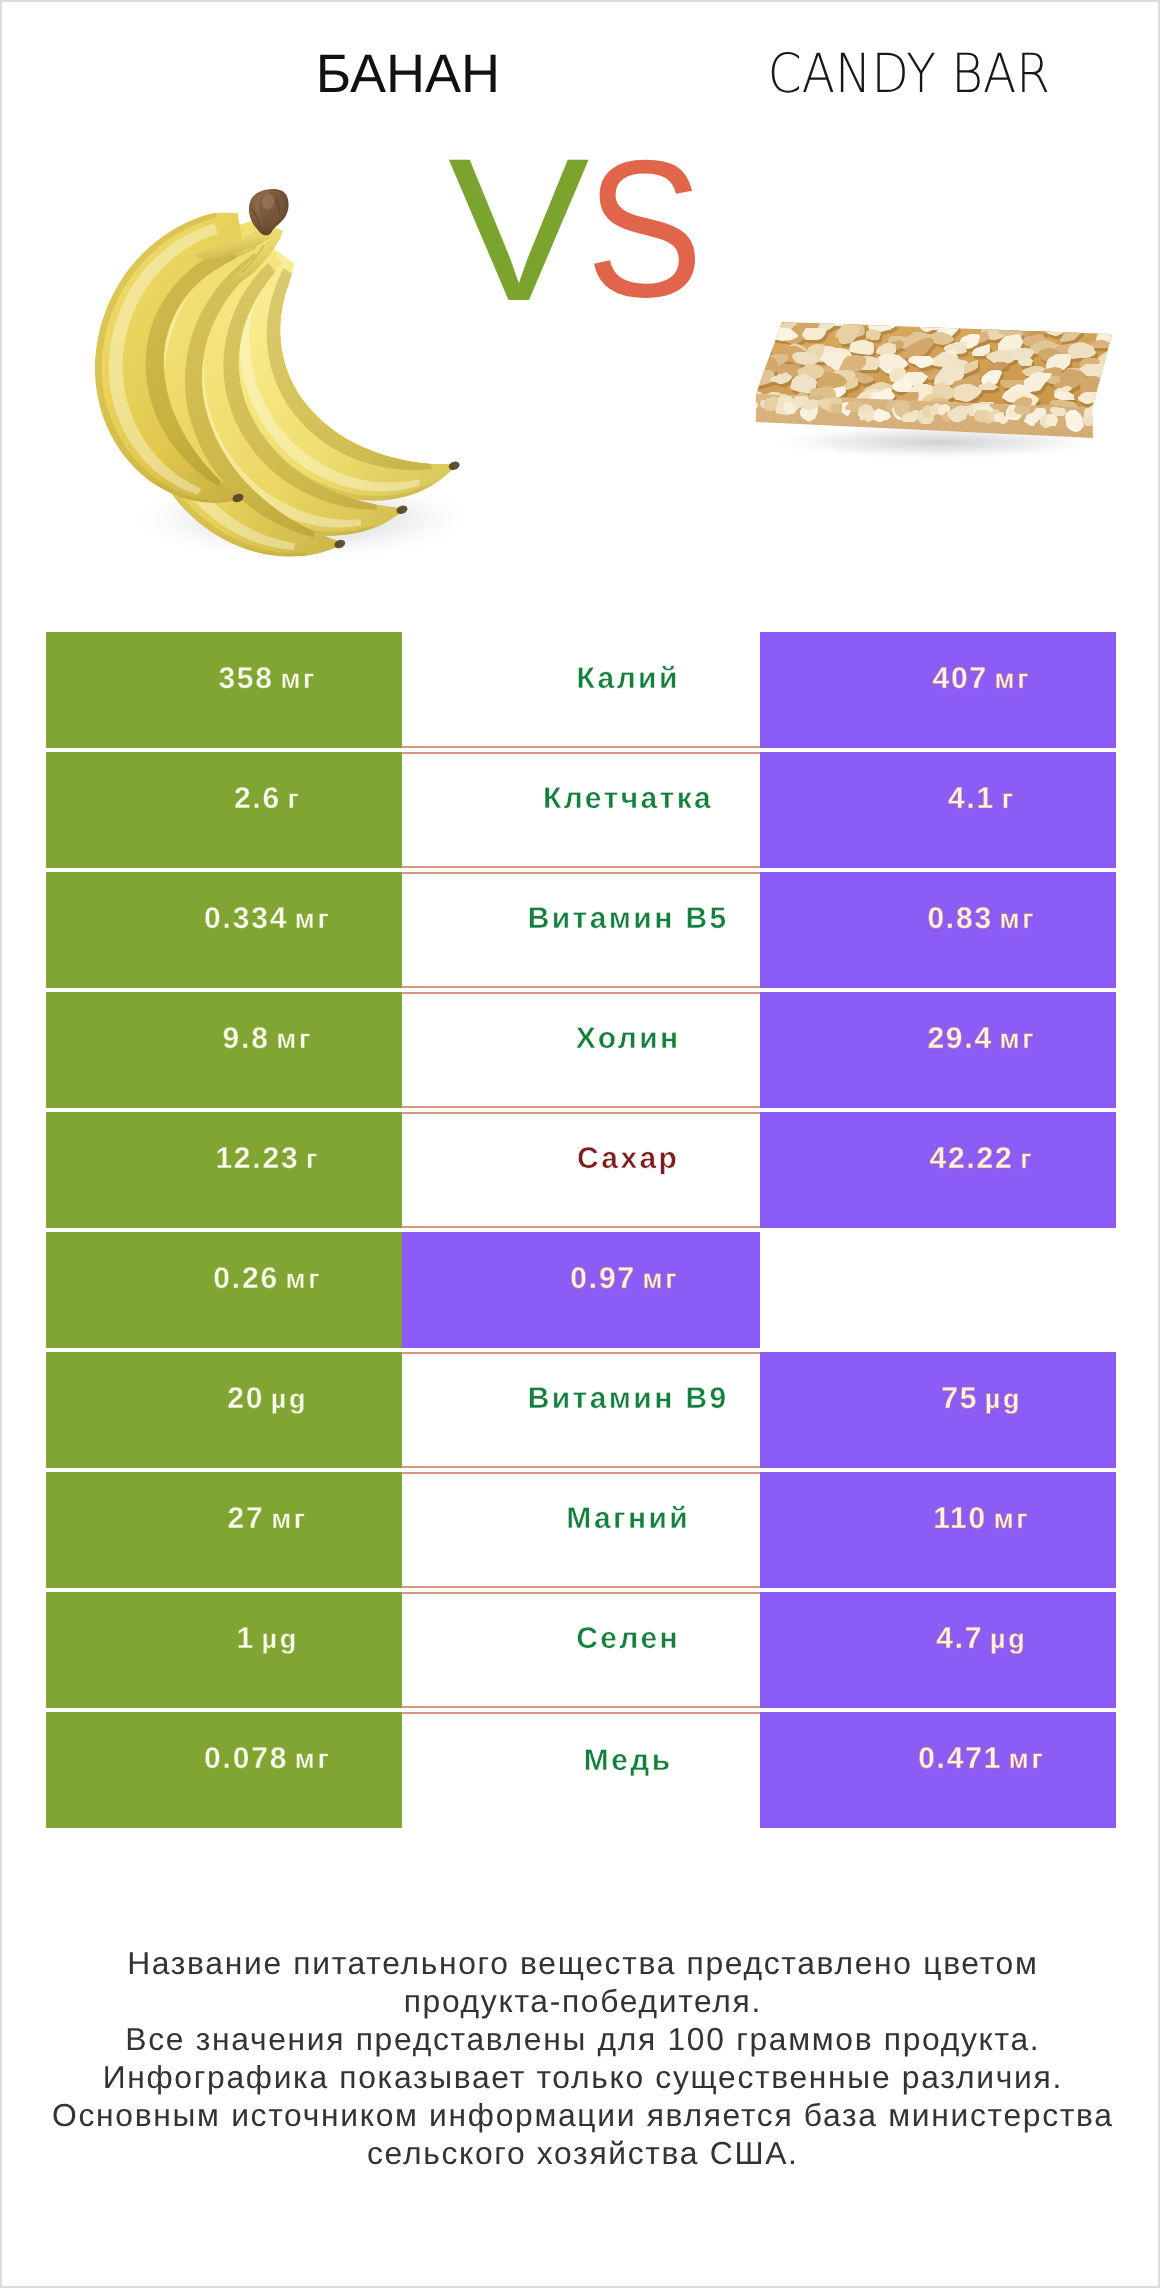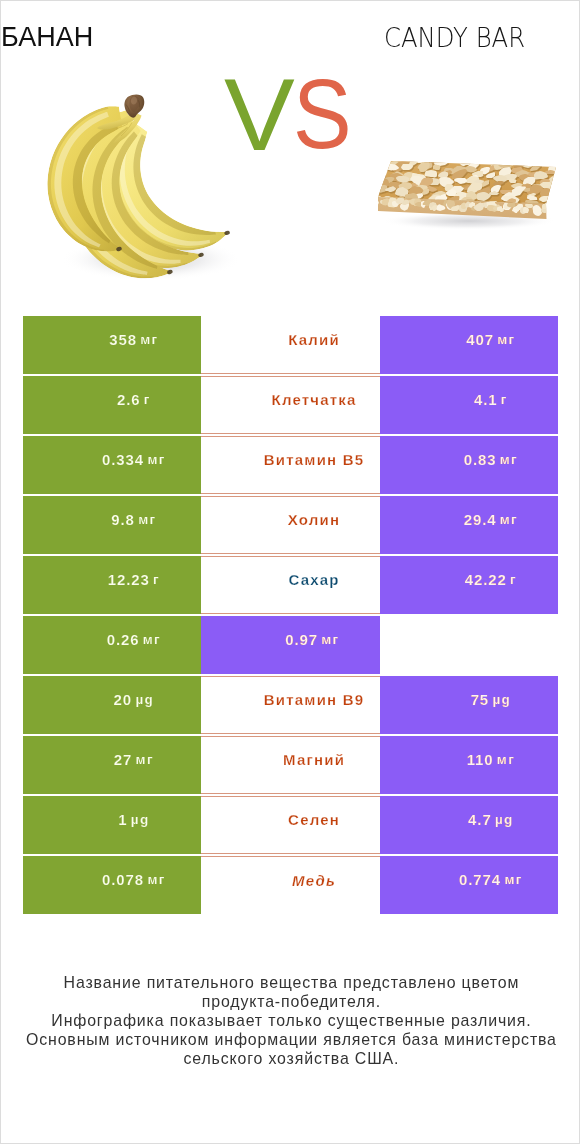--- a/index.html
+++ b/index.html
@@ -3,21 +3,21 @@
 <meta charset="utf-8">
 <title>Banana vs Candy bar nutrition infographic</title>
 <style>
   *{box-sizing:border-box;margin:0;padding:0;}
   html,body{width:580px;height:1144px;background:#fff;}
   body{font-family:"Liberation Sans",sans-serif;}
   .page{position:relative;width:580px;height:1144px;background:#fff;
         border:1px solid #dcdcdc;overflow:hidden;}
 
   
-  .hdr-left{position:absolute;left:0px;top:21px;width:249px;text-align:left;
+  .hdr-left{position:absolute;left:0px;top:21px;width:249px;text-align:right;
             font-size:27px;font-weight:400;letter-spacing:0px;color:#111;
             line-height:30px;text-transform:uppercase;}
   .hdr-right{position:absolute;left:319px;top:22px;width:269px;text-align:center;
              font-family:"DejaVu Sans",sans-serif;font-size:27px;font-weight:200;
              letter-spacing:0px;color:#171717;line-height:30px;
              text-transform:uppercase;transform:scaleX(.9);transform-origin:50% 50%;}
 
   
   .hero{position:absolute;left:0;top:0;width:580px;height:300px;}
   .banana{position:absolute;left:30px;top:80px;width:260px;height:220px;}
@@ -30,28 +30,28 @@
 
   
   .tbl{position:absolute;left:21.8px;top:314.5px;width:535.6px;}
   .row{display:flex;height:58px;margin-bottom:2px;}
   .row:last-child{margin-bottom:0;text-align:right;}
   .cell{width:178.53px;height:58px;display:flex;align-items:center;justify-content:center;padding-left:47px;}
   .cl{background:#81a532;color:#fbfdee;}
   .cr{background:#8b5cf6;color:#fdf4f0;}
   .cm{background:#fff;border-top:1px solid #d8977f;border-bottom:1px solid #d8977f;}
   .row:first-child .cm{border-top:none;}
-  .row:last-child .cm{border-bottom:none;font-style:italic;}
+  .row:last-child .cm{border-bottom:none;}
   .cell>span{line-height:1;position:relative;top:-5.0px;}
   .num{font-size:15px;font-weight:700;letter-spacing:.9px;}
   .unit{font-size:13.5px;font-weight:700;margin-left:3.3px;margin-right:3.4px;letter-spacing:1.35px;}
   .lbl{font-size:15px;font-weight:700;letter-spacing:1.2px;
        -webkit-text-stroke:.25px #fff;}
-  .lbl.o{color:#c2410c;}
-  .lbl.g{color:#0c4a6e;}
+  .lbl.o{color:#15803d;}
+  .lbl.g{color:#7f1d1d;}
   .cl .num,.cl .unit{-webkit-text-stroke:.2px #81a532;}
   .cr .num,.cr .unit{-webkit-text-stroke:.2px #e06c4a;}
 
   
   .footer{position:absolute;left:0;top:972px;width:580px;text-align:center;
           font-size:15.9px;letter-spacing:.85px;line-height:19.1px;color:#333;}
   .footer>div{text-indent:.85px;}
 </style>
 </head>
 <body>
@@ -583,26 +583,27 @@
       </div>
       <div class="row">
         <div class="cell cl">
           <span class="num">0.078</span>
           <span class="unit">мг</span>
         </div>
         <div class="cell cm">
           <span class="lbl o">Медь</span>
         </div>
         <div class="cell cr">
-          <span class="num">0.774</span>
+          <span class="num">0.471</span>
           <span class="unit">мг</span>
         </div>
       </div>
     </div>
 
   <div class="footer">
       <div>Название питательного вещества представлено цветом</div>
       <div>продукта-победителя.</div>
+      <div>Все значения представлены для 100 граммов продукта.</div>
       <div>Инфографика показывает только существенные различия.</div>
       <div>Основным источником информации является база министерства</div>
       <div>сельского хозяйства США.</div>
     </div>
 </div>
 
 </body></html>

